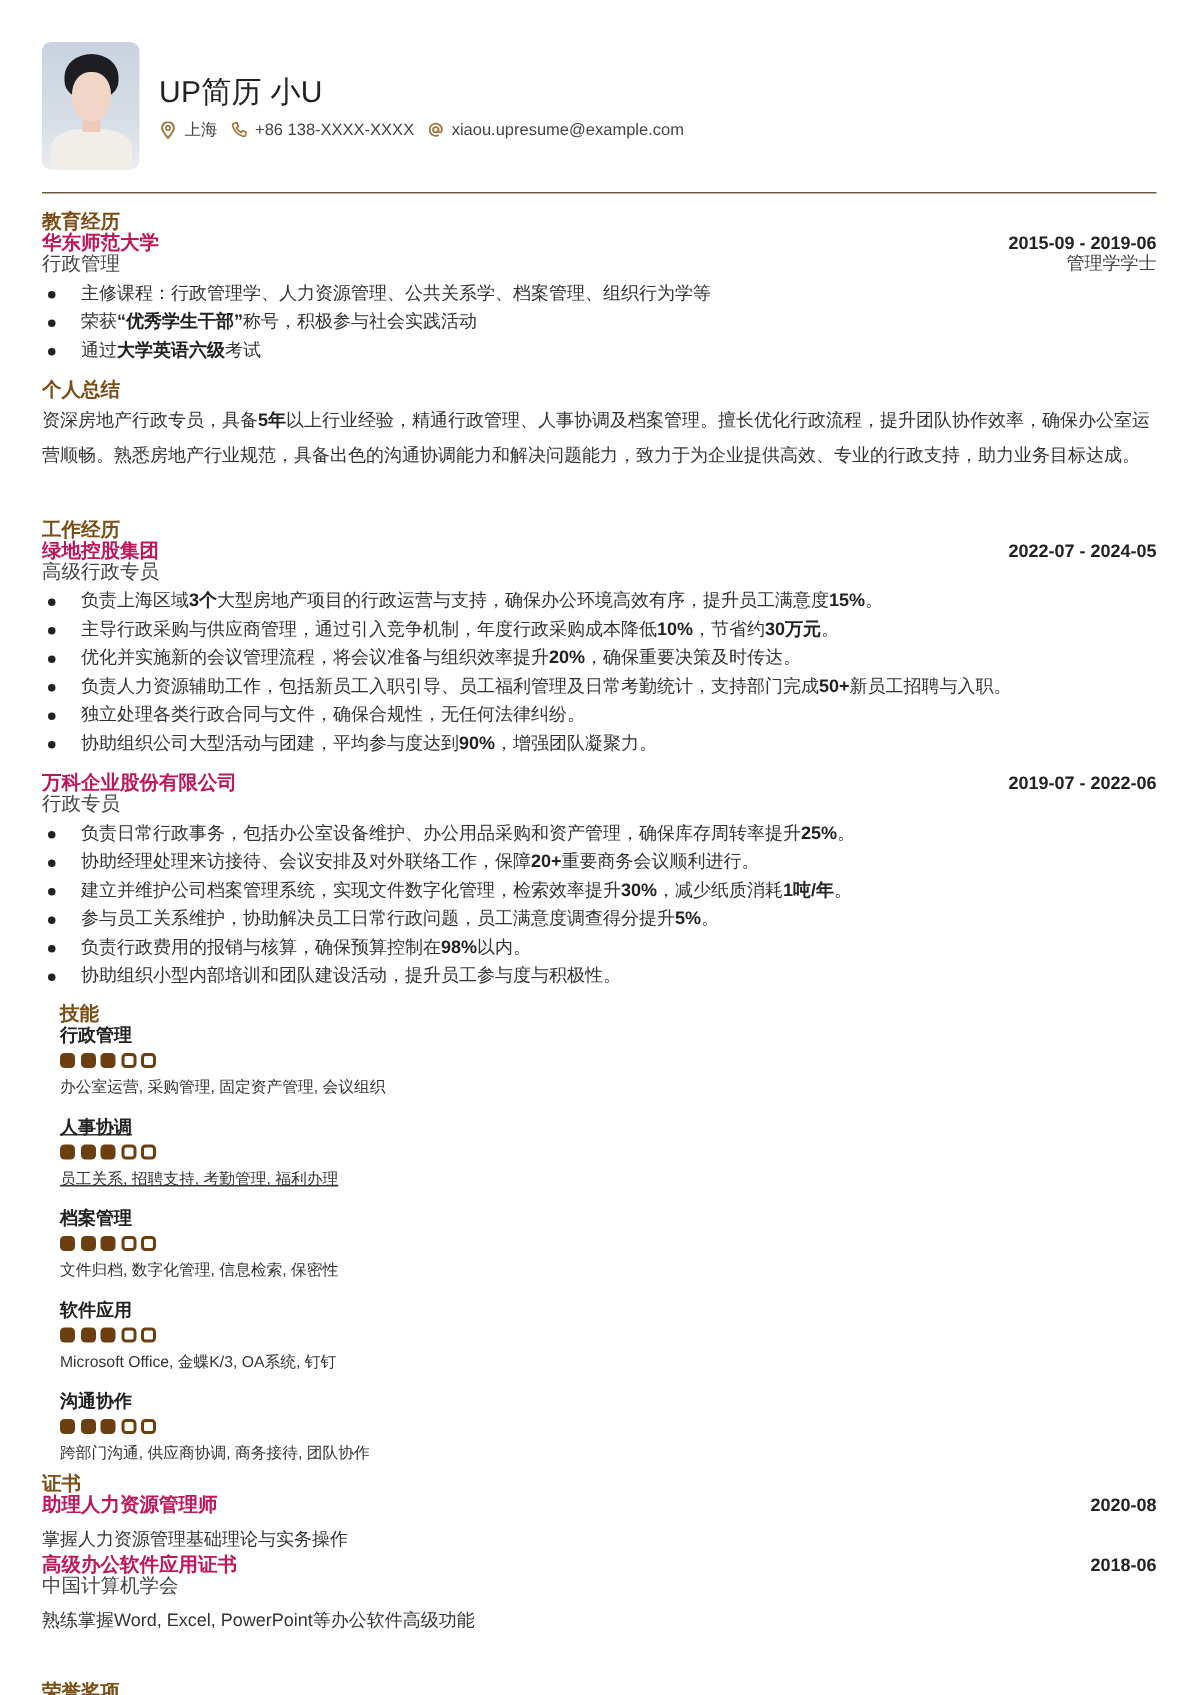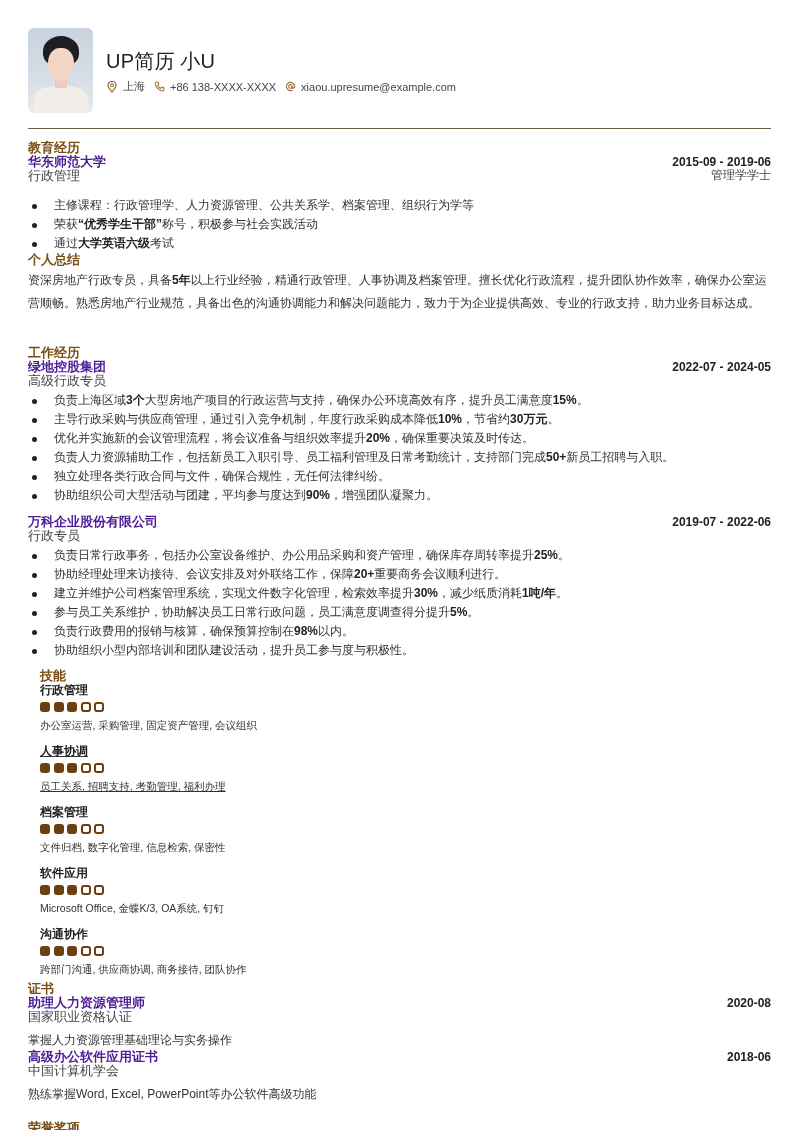--- a/index.html
+++ b/index.html
@@ -17,21 +17,21 @@
   .photo .body { position: absolute; left: 6px; top: 58px; width: 54px; height: 30px; background: #f1eeea; border-radius: 40% 40% 0 0; }
   .name { position: absolute; left: 78px; top: 48px; font-size: 20px; font-weight: 400; color: #222; letter-spacing: 0.2px; }
   .contacts { position: absolute; left: 78px; top: 79px; display: flex; align-items: center; font-size: 11px; color: #444; }
   .contact { display: flex; align-items: center; margin-right: 8px; text-align: center; }
   .contact .ic { width: 12px; height: 12px; margin-right: 5px; display: inline-flex; align-items: center; justify-content: center; }
   .divider { position: absolute; left: 0; top: 128px; width: 743px; height: 1px; background: #6b5a44; }
 
   
   .sec-title { font-size: 13px; font-weight: 700; color: #7a4e14; line-height: 14px; }
   .row { display: flex; justify-content: space-between; align-items: flex-start; }
-  .org { font-size: 13px; font-weight: 700; color: #4c1d95; line-height: 14px; }
+  .org { font-size: 13px; font-weight: 700; color: #be185d; line-height: 14px; }
   .date { font-size: 12px; font-weight: 700; color: #222; line-height: 14px; }
   .sub { font-size: 13px; color: #444; line-height: 14px; }
   .sub-r { font-size: 12px; color: #444; line-height: 12px; text-align: right; }
   ul.bul { list-style: none; margin-top: 5px; }
   ul.bul li { position: relative; padding-left: 26px; font-size: 12px; color: #333; line-height: 19px; }
   ul.bul li::before { content: ""; position: absolute; left: 4px; top: 8px; width: 5px; height: 5px; border-radius: 50%; background: #222; }
   b { font-weight: 700; color: #222; }
   .para { font-size: 12px; color: #333; line-height: 22.5px; margin-top: 2px; }
 
   .skill-name { font-size: 12px; font-weight: 700; color: #222; line-height: 14px; }
@@ -90,21 +90,21 @@
   <div style="position:absolute; top:141px; left:0; width:743px;">
     <div class="sec-title">教育经历</div>
     <div class="row">
       <div class="org">华东师范大学</div>
       <div class="date">2015-09 - 2019-06</div>
     </div>
     <div class="row">
       <div class="sub">行政管理</div>
       <div class="sub-r">管理学学士</div>
     </div>
-    <ul class="bul" style="margin-top:13px;">
+    <ul class="bul" style="margin-top:3px;">
         <li><span>主修课程：行政管理学、人力资源管理、公共关系学、档案管理、组织行为学等</span></li>
         <li><span>荣获</span><b>“优秀学生干部”</b><span>称号，积极参与社会实践活动</span></li>
         <li><span>通过</span><b>大学英语六级</b><span>考试</span></li>
       </ul>
   </div>
 
   <div style="position:absolute; top:253px; left:0; width:743px;">
     <div class="sec-title">个人总结</div>
     <div class="para"><span>资深房地产行政专员，具备</span><b>5年</b><span>以上行业经验，精通行政管理、人事协调及档案管理。擅长优化行政流程，提升团队协作效率，确保办公室运营顺畅。熟悉房地产行业规范，具备出色的沟通协调能力和解决问题能力，致力于为企业提供高效、专业的行政支持，助力业务目标达成。</span></div>
   </div>
@@ -207,21 +207,20 @@
   </div>
 
   <div style="position:absolute; top:982px; left:0; width:743px;">
     <div class="sec-title">证书</div>
 
     <div>
       <div class="row">
         <div class="org">助理人力资源管理师</div>
         <div class="date">2020-08</div>
       </div>
-      <div class="sub">国家职业资格认证</div>
       <div class="cert-desc">掌握人力资源管理基础理论与实务操作</div>
     </div>
 
     <div style="margin-top:3px;">
       <div class="row">
         <div class="org">高级办公软件应用证书</div>
         <div class="date">2018-06</div>
       </div>
       <div class="sub">中国计算机学会</div>
       <div class="cert-desc">熟练掌握Word, Excel, PowerPoint等办公软件高级功能</div>

